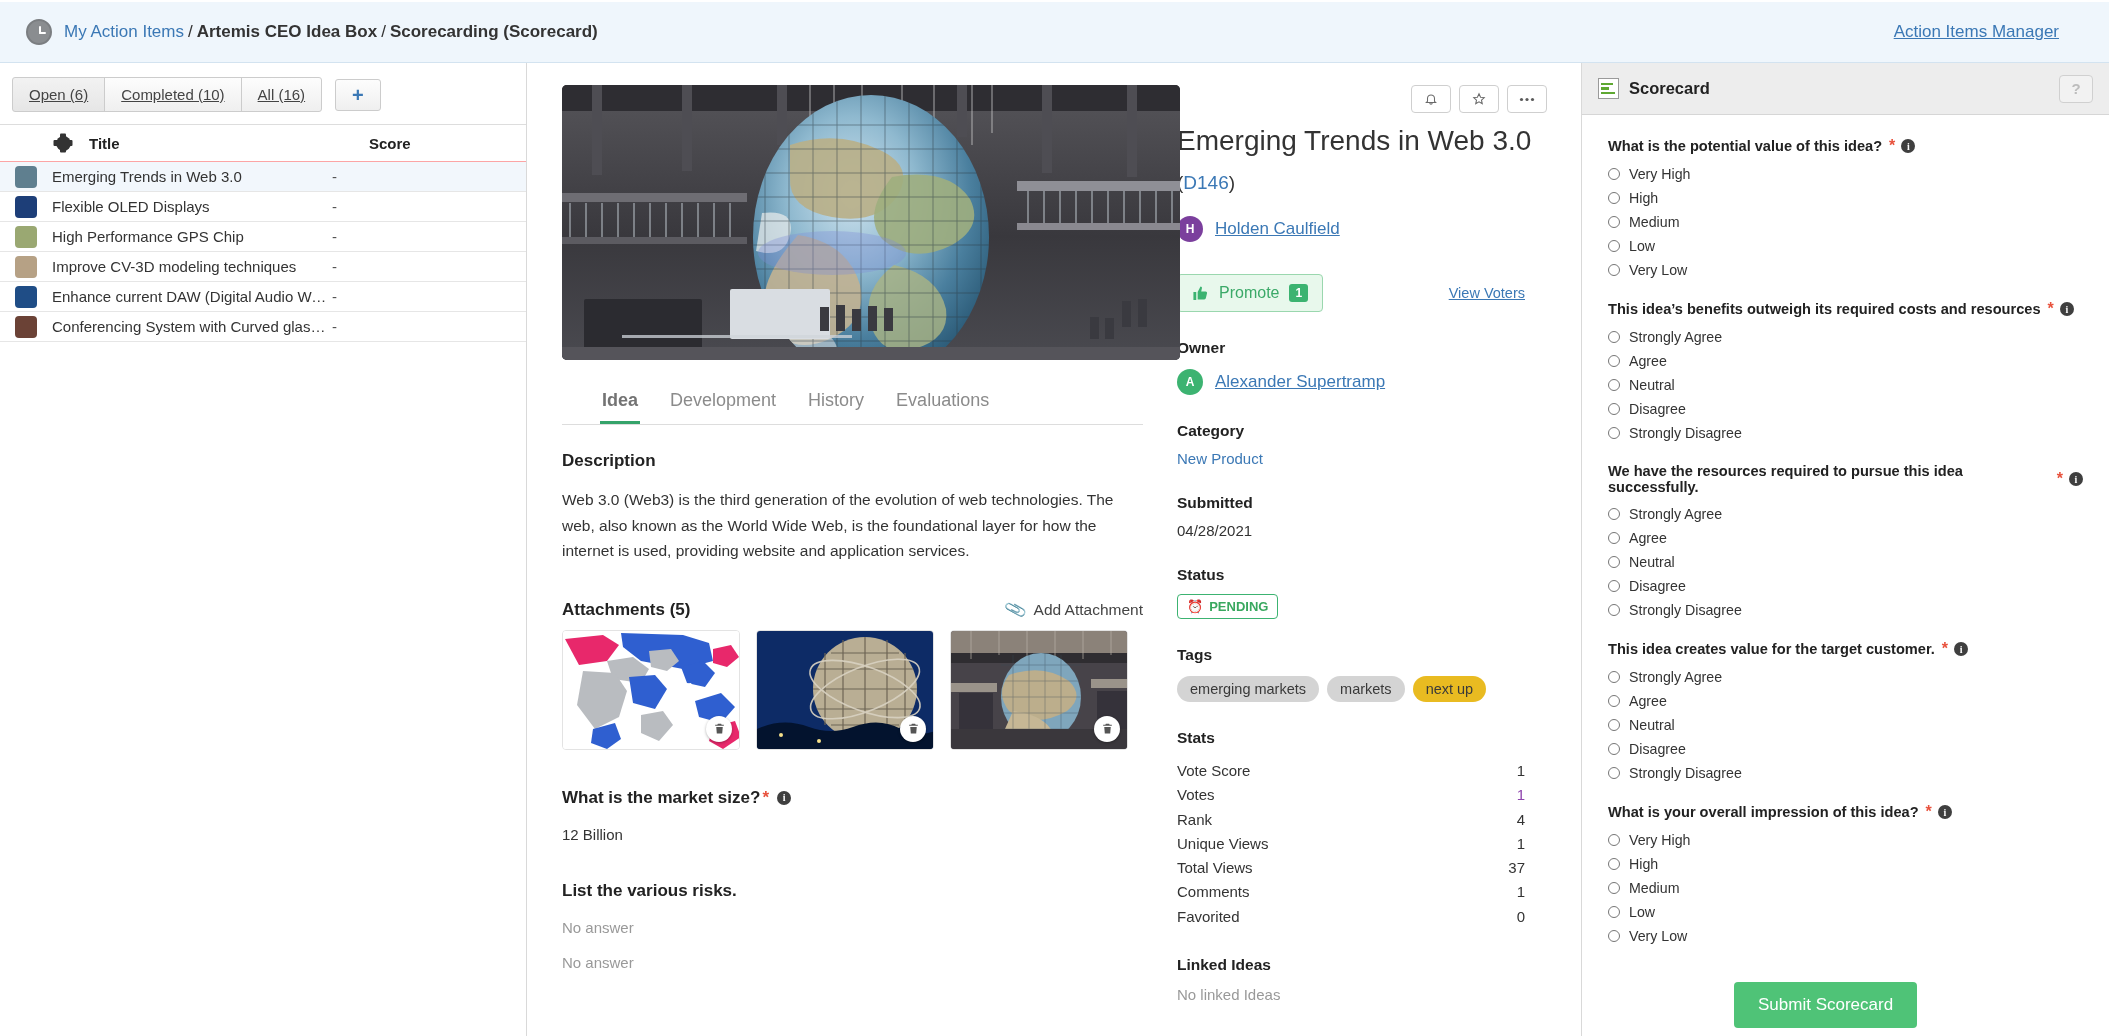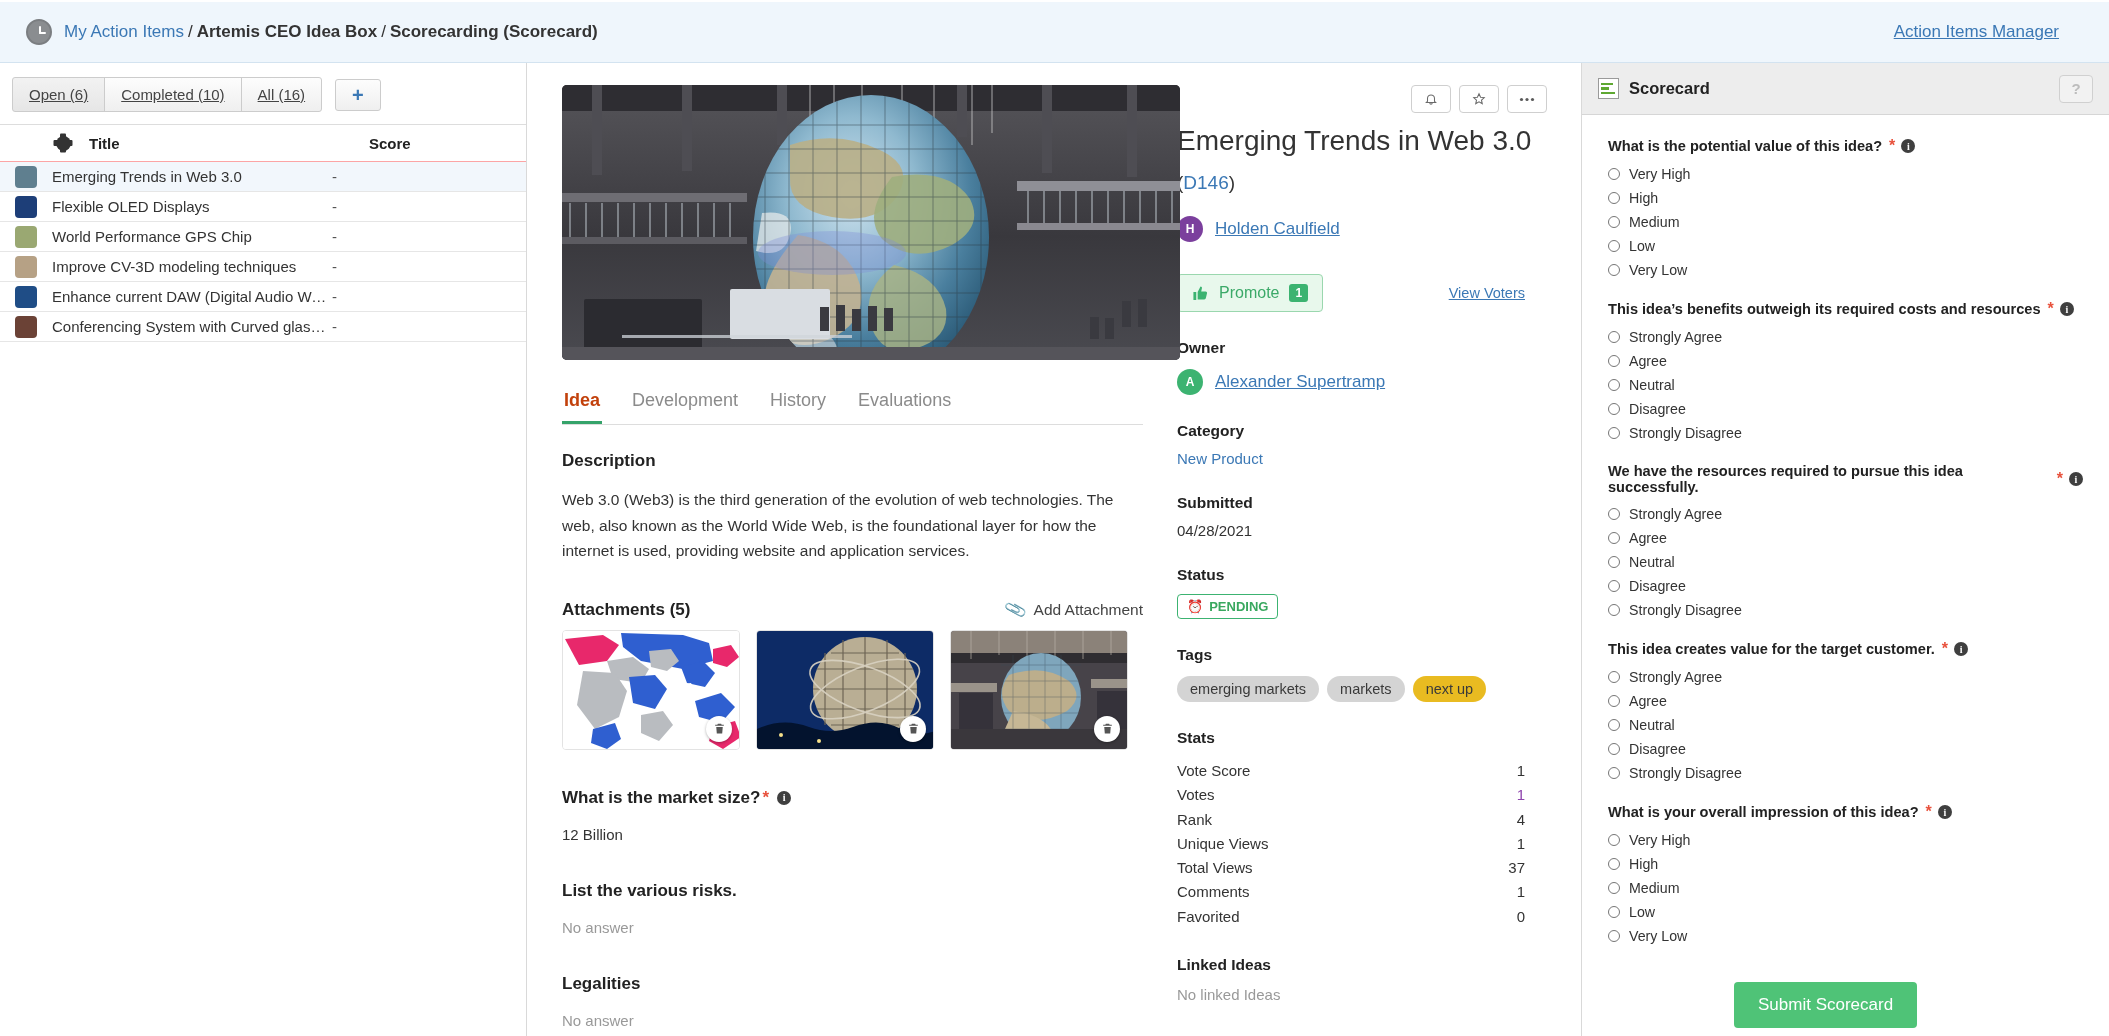--- a/index.html
+++ b/index.html
@@ -137,22 +137,23 @@
 
   .tabs2 {
     display: flex; gap: 28px; margin-top: 26px;
     border-bottom: 1px solid #dddddd;
   }
   .tab2 {
     font-size: 18px; color: #8b8b8b; padding: 4px 2px 10px 2px;
     cursor: pointer;
   }
   .tab2.active {
-    color: #c2410c; font-weight: 600;
+    color: #737373; font-weight: 600;
     border-bottom: 3px solid #35a36a;
+    margin-left: 38px;
   }
   .sec-head {
     font-size: 17px; font-weight: bold; color: #222;
     margin: 26px 0 16px 0;
   }
   .desc-text { font-size: 15.5px; line-height: 1.65; color: #333; max-width: 595px; }
 
   .attach-head { display: flex; align-items: center; margin: 36px 0 10px 0; }
   .attach-title { font-size: 17px; font-weight: bold; color: #222; }
   .attach-add { margin-left: auto; font-size: 15.5px; color: #444; display: flex; align-items: center; gap: 8px; cursor: pointer; }
@@ -333,21 +334,21 @@
         <div class="col-gear">
           <span class="thumb" style="background: rgb(29, 62, 120);"></span>
         </div>
         <div class="row-title">Flexible OLED Displays</div>
         <div class="row-score">-</div>
       </div>
       <div class="list-row">
         <div class="col-gear">
           <span class="thumb" style="background: rgb(154, 168, 114);"></span>
         </div>
-        <div class="row-title">World Performance GPS Chip</div>
+        <div class="row-title">High Performance GPS Chip</div>
         <div class="row-score">-</div>
       </div>
       <div class="list-row">
         <div class="col-gear">
           <span class="thumb" style="background: rgb(182, 161, 133);"></span>
         </div>
         <div class="row-title">Improve CV-3D modeling techniques</div>
         <div class="row-score">-</div>
       </div>
       <div class="list-row">
@@ -546,23 +547,20 @@
             </div>
             <div class="q-ans">12 Billion</div>
           </div>
           <div>
             <div class="q-head">
               <span>List the various risks.</span>
             </div>
             <div class="q-ans empty">No answer</div>
           </div>
           <div>
-            <div class="q-head">
-              <span>Legalities</span>
-            </div>
             <div class="q-ans empty">No answer</div>
           </div>
         </div>
     </div>
 
     <div class="center-right">
       <div class="icon-row">
         <span class="icon-btn">
           <svg width="14" height="14" viewBox="0 0 24 24" fill="none" stroke="#6a6a6a" stroke-width="1.8">
               <path d="M18 16v-5a6 6 0 10-12 0v5l-2 2h16l-2-2z"></path>

